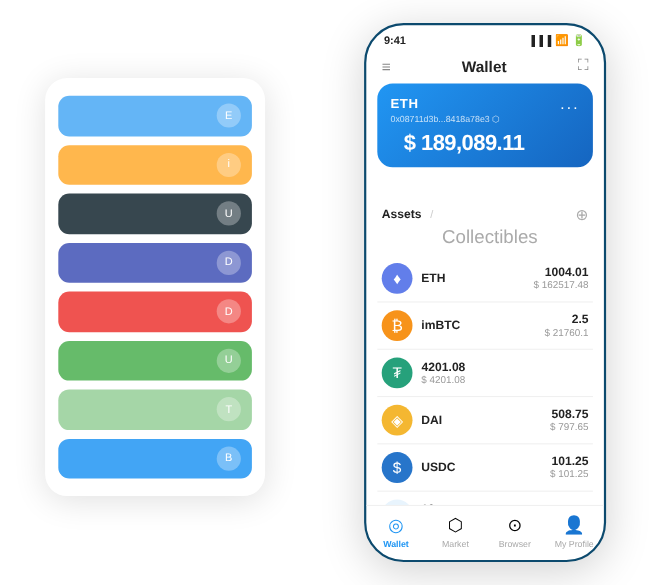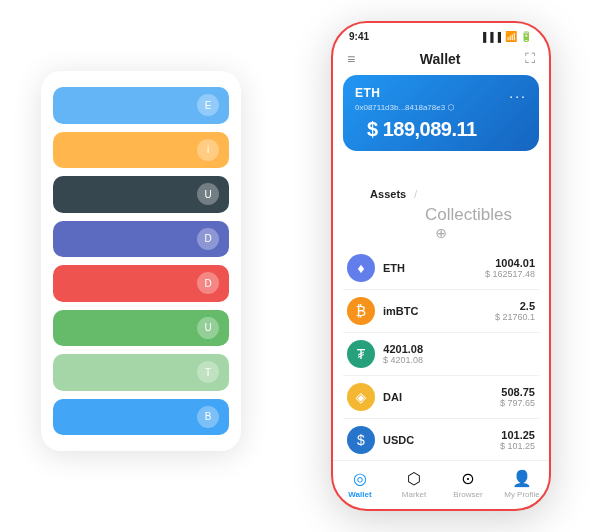--- a/index.html
+++ b/index.html
@@ -64,21 +64,21 @@
     
     .phone {
       position: absolute;
       right: 40px;
       top: 10px;
       width: 220px;
       height: 490px;
       background: #ffffff;
       border-radius: 36px;
       box-shadow: 0 8px 40px rgba(0,0,0,0.18);
-      border: 2px solid #ef4444;
+      border: 2px solid #0c4a6e;
       overflow: hidden;
       z-index: 2;
       display: flex;
       flex-direction: column;
     }
 
     
     .status-bar {
       display: flex;
       align-items: center;
@@ -157,21 +157,20 @@
       margin-left: 12px;
     }
 
     
     .assets-header {
       display: flex;
       align-items: center;
       justify-content: space-between;
       padding: 4px 14px 6px;
       flex-shrink: 0;
-      flex-direction: column;
     }
 
     .assets-tabs {
       display: flex;
       gap: 8px;
       align-items: center;
     }
 
     .assets-tab-active {
       font-size: 11px;

